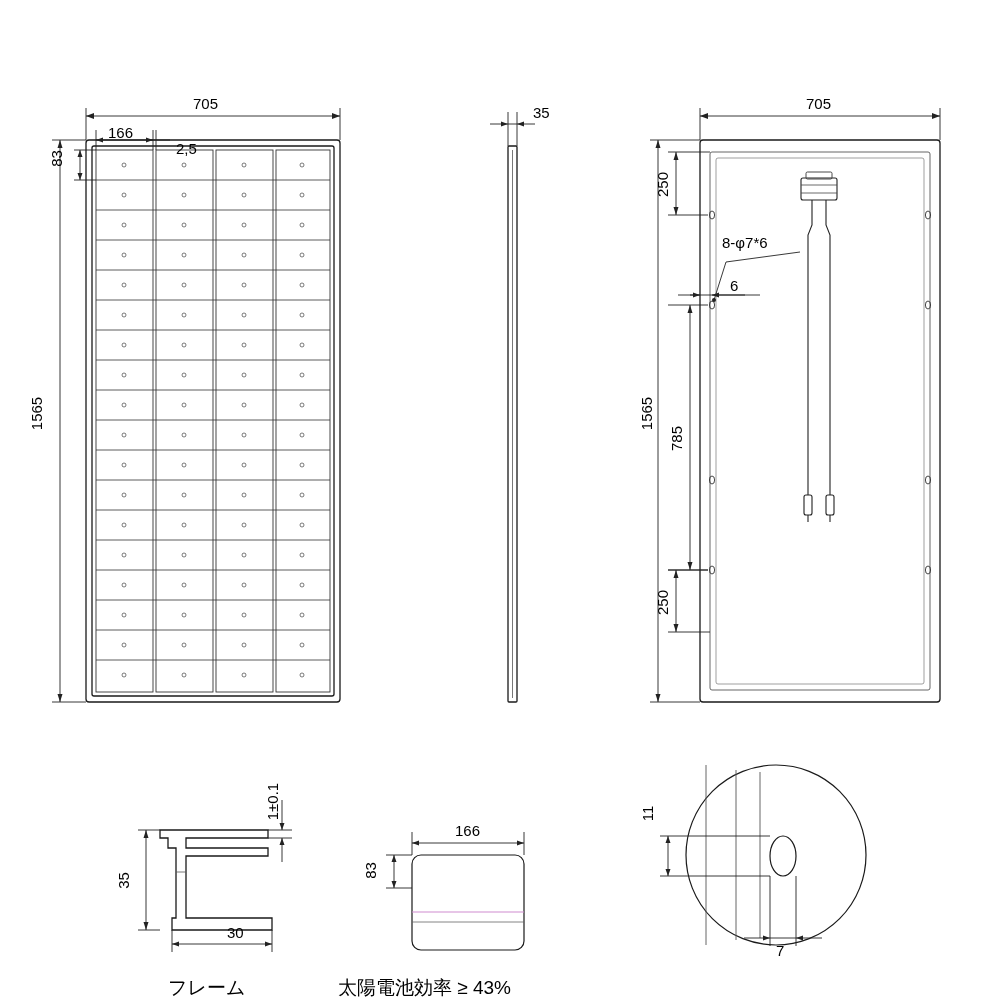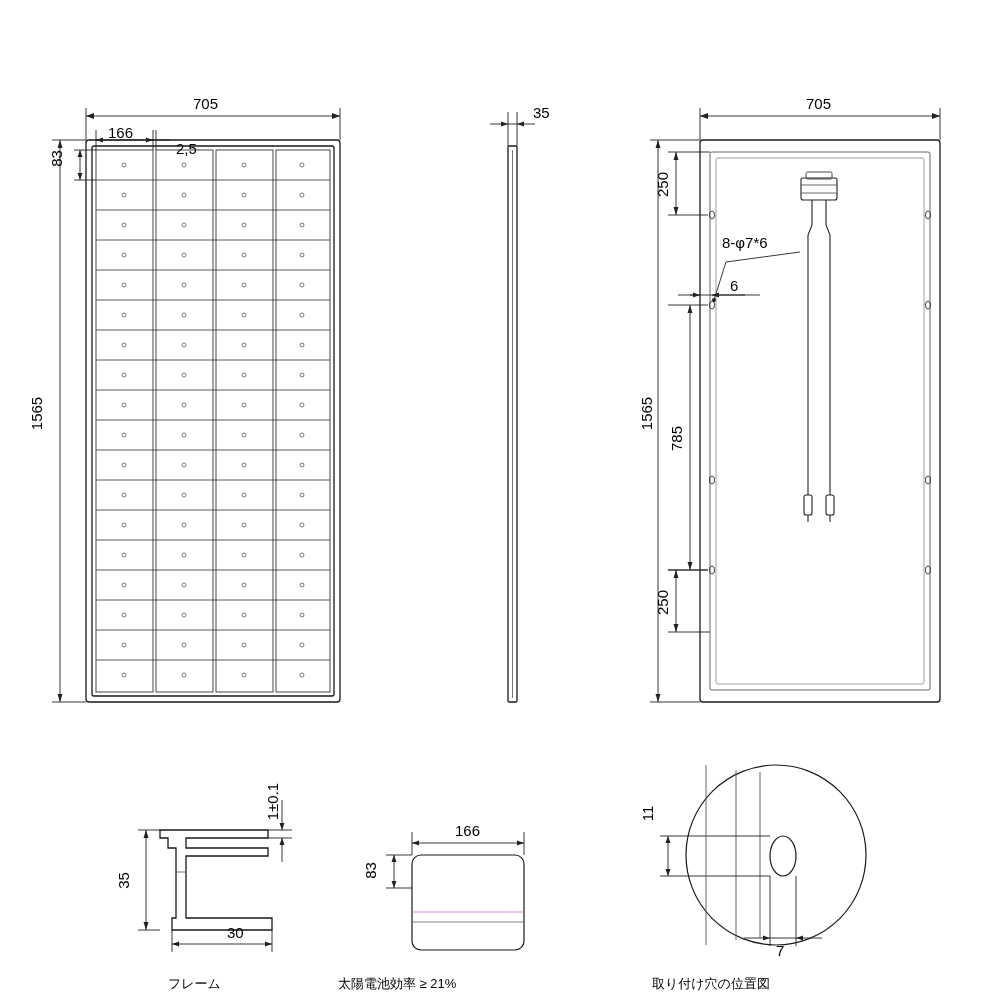--- a/index.html
+++ b/index.html
@@ -25,21 +25,21 @@
     letter-spacing: 1px;
     color: #000;
   }
   svg.layer {
     position: absolute;
     top: 0; left: 0;
     width: 1000px; height: 1000px;
   }
   .cap {
     position: absolute;
-    font-size: 13px;
+    font-size: 19px;
     color: #000;
     white-space: nowrap;
   }
   .dim {
     position: absolute;
     font-size: 15px;
     color: #000;
     white-space: nowrap;
   }
   .dim.vert {
@@ -386,16 +386,15 @@
   <div class="dim" style="left:206px; top:924px;margin-left:21px;">30</div>
   <div class="dim vert" style="left:254px; top:793px;">1±0.1</div>
 
   <div class="dim" style="left:455px; top:822px;">166</div>
   <div class="dim vert" style="left:362px; top:862px;">83</div>
 
   <div class="dim vert" style="left:640px; top:805px;">11</div>
   <div class="dim" style="left:776px; top:942px;">7</div>
 
   <div class="cap" style="left:168px; top:975px;">フレーム</div>
-  <div class="cap" style="left:338px; top:975px;">太陽電池効率 ≥ 21%</div>
-  <div class="cap" style="left:652px; top:975px;">取り付け穴の位置図</div>
+  <div class="cap" style="left:338px; top:975px;">太陽電池効率 ≥ 43%</div>
 
 </div>
 
 </body></html>

